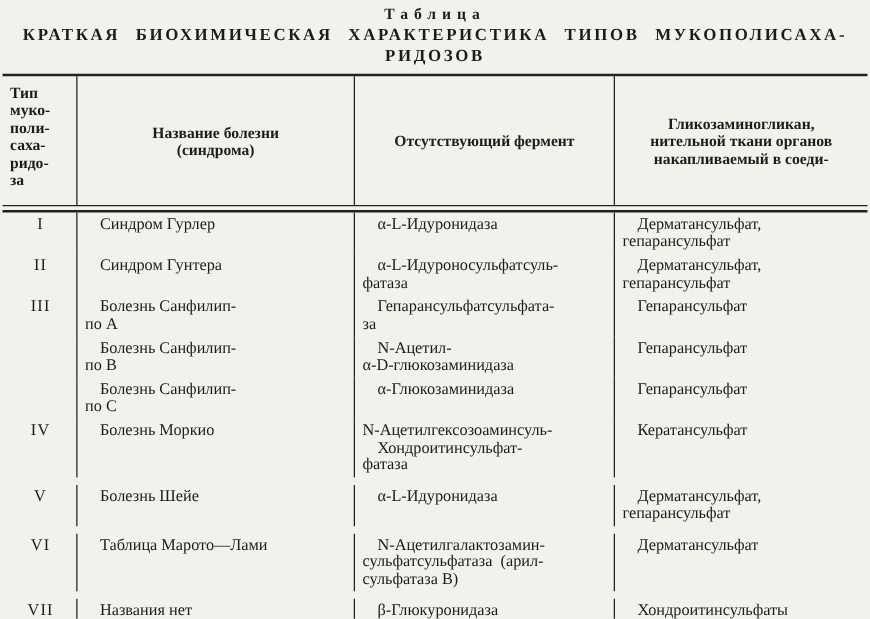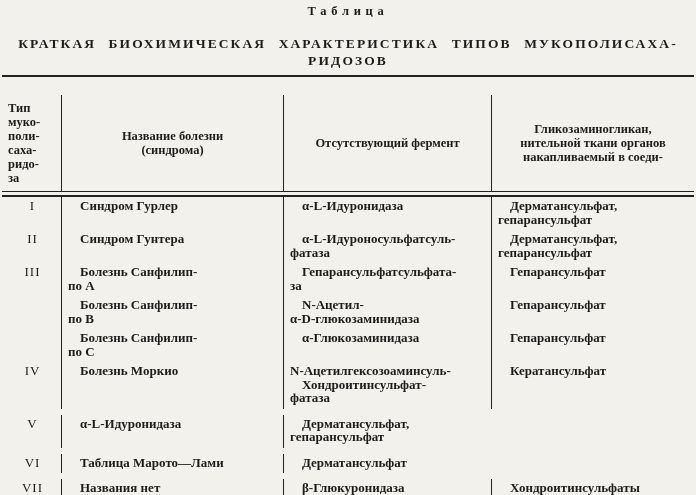--- a/index.html
+++ b/index.html
@@ -13,21 +13,21 @@
   .page{position:relative;width:696px;height:383px;}
 
   
   .caption{
     text-align:center;font-weight:bold;font-size:12.5px;
     letter-spacing:0.38em;padding-top:4px;
   }
   .heading{
     text-align:center;font-weight:bold;font-size:13.5px;
     letter-spacing:2.1px;word-spacing:7px;line-height:17px;
-    margin-top:16px;
+    margin-top:0;
   }
 
   
   .tbl{
     margin:6px 2px 0 2px;
     border-top:2px solid #232220;
   }
   .thead{
     display:grid;
     grid-template-columns:60px 222px 208px 1fr;
@@ -47,31 +47,30 @@
     grid-template-columns:60px 222px 208px 1fr;
   }
   .cell{padding:2px 4px 4px 6px;font-size:13px;line-height:13.5px;}
   .sep{border-right:1.5px solid #232220;}
 
   
   .hcell{
     font-weight:bold;font-size:12.5px;line-height:14px;
     display:flex;flex-direction:column;
     padding:6px 4px;
-    margin-top:18px;
   }
   .hcell.c0{align-items:flex-start;justify-content:flex-start;padding-left:6px;}
   .hcell.c1,.hcell.c2,.hcell.c3{align-items:center;justify-content:center;text-align:center;}
 
   
   .typecell{
     text-align:center;font-size:13px;letter-spacing:1px;
     padding-top:2px;
   }
-  .line{white-space:pre;font-weight:bold;}
+  .line{white-space:pre;}
   .line.first{padding-left:12px;}
   .gap-before{margin-top:6px;}
 </style>
 </head>
 <body>
 
 <div class="page">
   <div class="caption">Таблица</div>
   <div class="heading">
     <div>КРАТКАЯ БИОХИМИЧЕСКАЯ ХАРАКТЕРИСТИКА ТИПОВ МУКОПОЛИСАХА-</div>
@@ -181,31 +180,39 @@
             <div class="line first">Хондроитинсульфат-</div>
             <div class="line">фатаза</div>
           </div>
           <div class="cell">
             <div class="line first">Кератансульфат</div>
           </div>
         </div>
         <div class="row gap-before">
           <div class="cell typecell sep">V</div>
           <div class="cell sep">
+            <div class="line first">Болезнь Шейе</div>
+          </div>
+          <div class="cell sep">
             <div class="line first">α-L-Идуронидаза</div>
           </div>
           <div class="cell">
             <div class="line first">Дерматансульфат,</div>
             <div class="line">гепарансульфат</div>
           </div>
         </div>
         <div class="row gap-before">
           <div class="cell typecell sep">VI</div>
           <div class="cell sep">
             <div class="line first">Таблица Марото—Лами</div>
+          </div>
+          <div class="cell sep">
+            <div class="line first">N-Ацетилгалактозамин-</div>
+            <div class="line">сульфатсульфатаза  (арил-</div>
+            <div class="line">сульфатаза В)</div>
           </div>
           <div class="cell">
             <div class="line first">Дерматансульфат</div>
           </div>
         </div>
         <div class="row gap-before">
           <div class="cell typecell sep">VII</div>
           <div class="cell sep">
             <div class="line first">Названия нет</div>
           </div>

